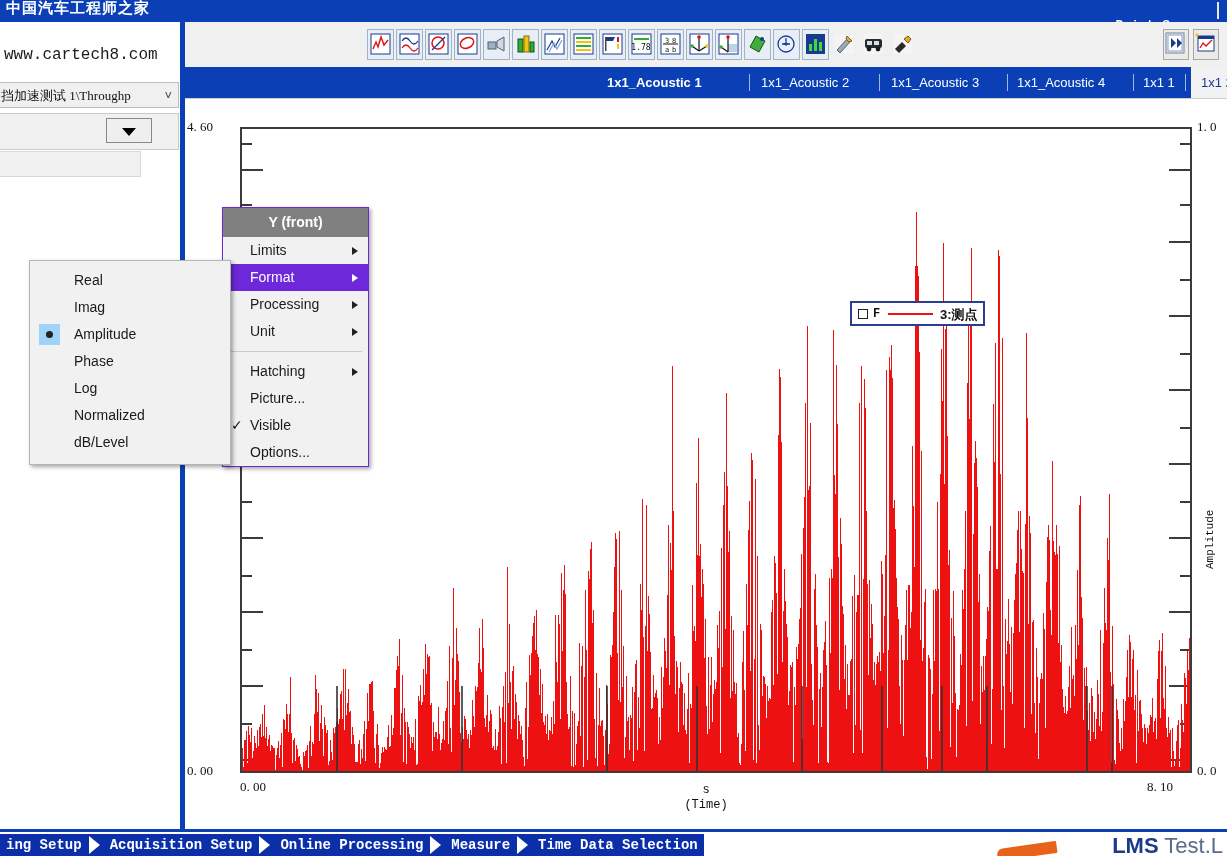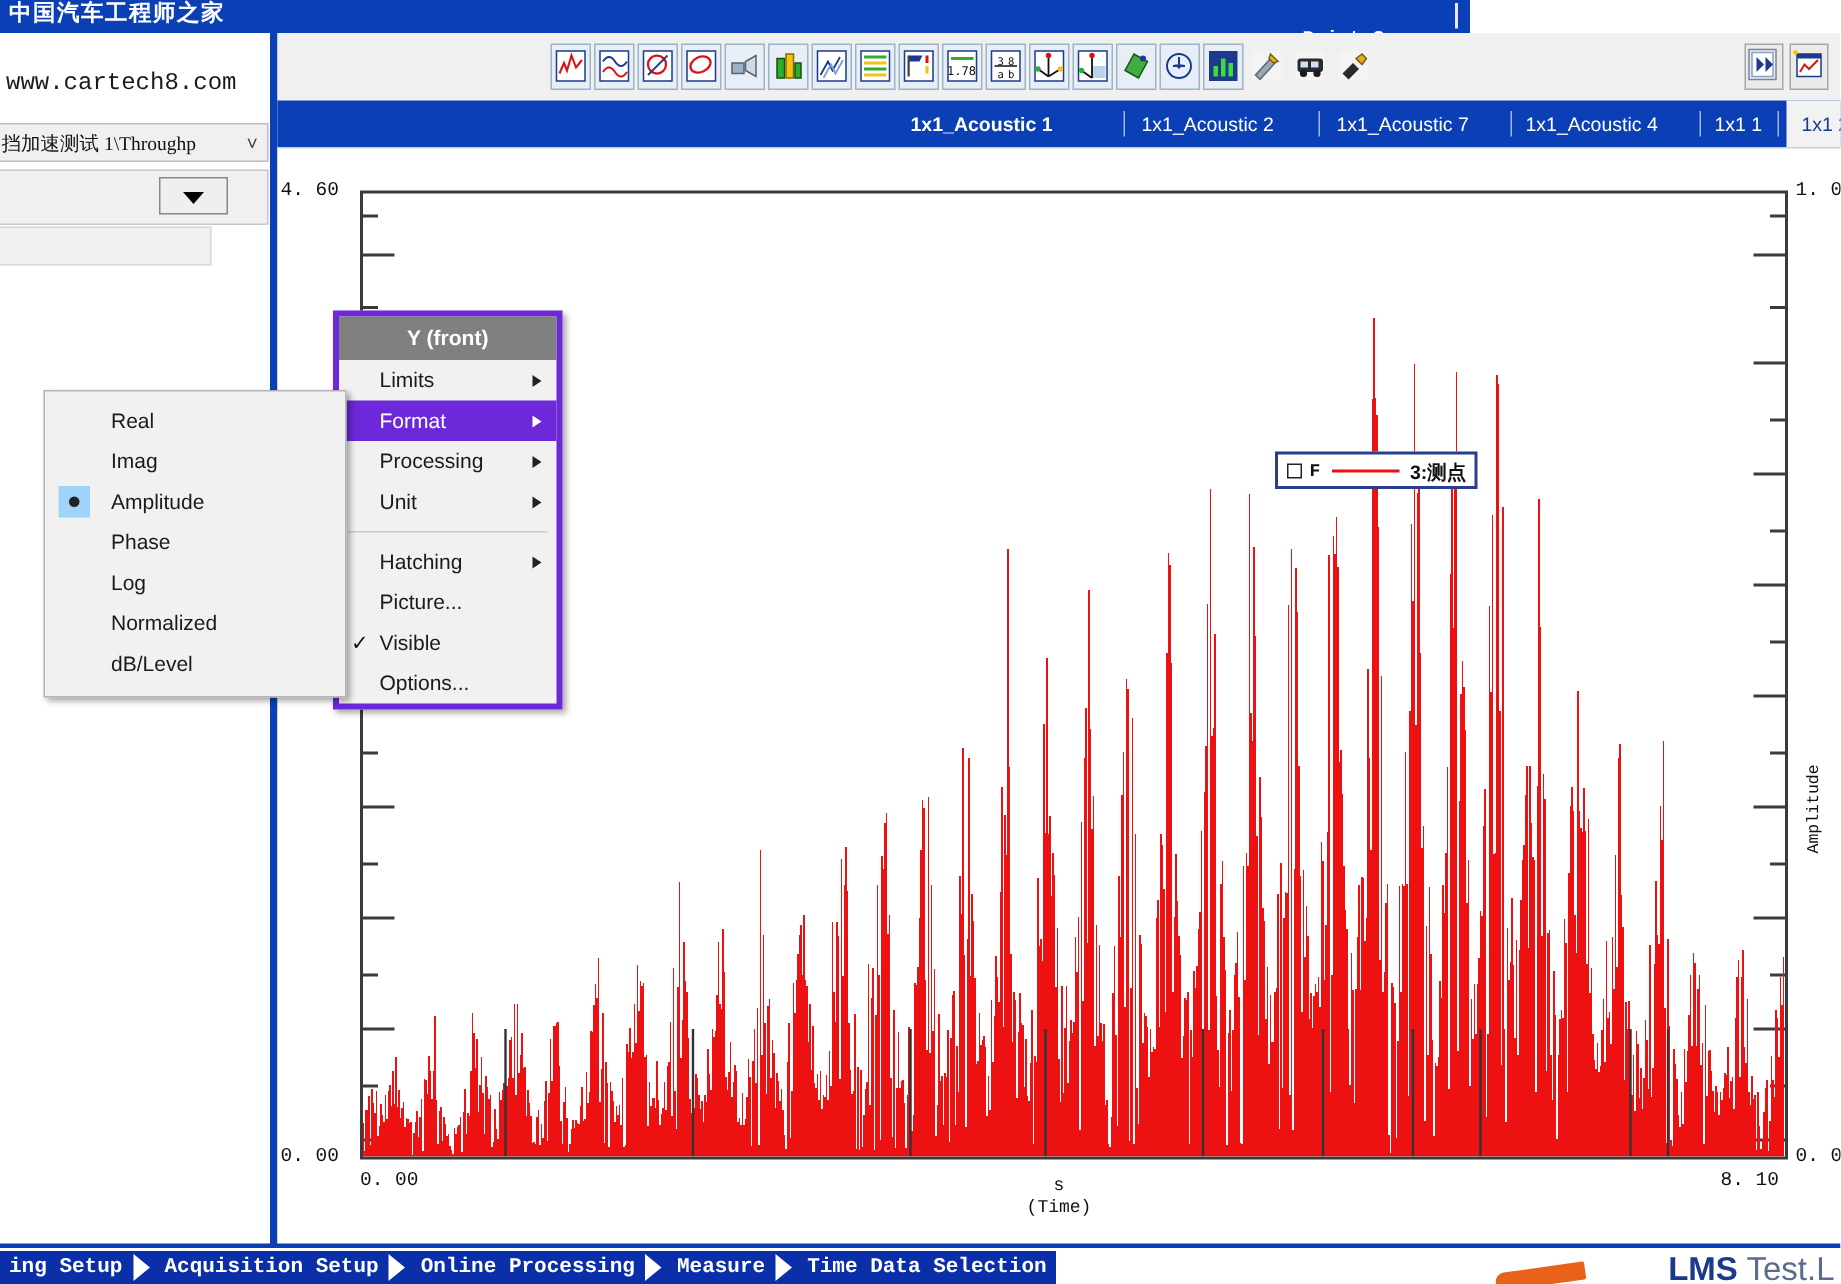--- a/index.html
+++ b/index.html
@@ -4,21 +4,21 @@
 <style>
   html,body{margin:0;padding:0;}
   body{
     width:1227px;height:856px;overflow:hidden;position:relative;
     background:#ffffff;
     font-family:"Liberation Sans", sans-serif;
     font-size:12px;color:#000;
   }
   
   #titlebar{
-    position:absolute;left:0;top:0;width:980px;height:22px;
+    position:absolute;left:0;top:0;width:1227px;height:22px;
     background:#0b3fb5;
   }
   #watermark-cn{
     position:absolute;left:6px;top:-1px;
     font-family:"Liberation Serif", serif;
     font-size:15px;font-weight:bold;color:#ffffff;
     letter-spacing:1px;white-space:nowrap;
   }
   #print-screen{
     position:absolute;right:18px;top:18px;
@@ -122,21 +122,21 @@
     position:absolute;left:55px;top:28px;width:952px;height:646px;
     border:2px solid #3b3b3b;box-sizing:border-box;background:#ffffff;
     overflow:hidden;
   }
   #wave{position:absolute;left:0;top:0;width:948px;height:642px;}
   .ytick{position:absolute;left:-1px;width:11px;height:2px;background:#3b3b3b;}
   .ytick.major{width:22px;}
   .ytickR{position:absolute;right:-1px;width:11px;height:2px;background:#3b3b3b;}
   .ytickR.major{width:22px;}
   .axlabel{
-    position:absolute;font-family:Liberation Mono, monospace;
+    position:absolute;font-family:Liberation Serif, serif;
     font-size:13px;color:#111;white-space:nowrap;
   }
   #ylab-top{left:-48px;top:-9px;}
   #ylab-bot{left:-48px;bottom:-9px;}
   #yRlab-top{right:-44px;top:-9px;}
   #yRlab-bot{right:-44px;bottom:-9px;}
   #xlab-left{left:-4px;bottom:-24px;}
   #xlab-right{right:-8px;bottom:-24px;}
   #ytitle-left{
     position:absolute;left:38px;top:340px;
@@ -169,21 +169,21 @@
   #legend .line{
     position:absolute;left:36px;top:10px;width:45px;height:2px;background:#ee1111;
   }
   #legend .nm{
     position:absolute;left:88px;top:3px;font-size:13px;font-weight:bold;color:#111;
     font-family:"Liberation Sans", sans-serif;
   }
   
   #menu-main{
     position:absolute;left:222px;top:207px;width:145px;
-    background:#f1f1f1;border:4px solid #6d28d9;
+    background:#f1f1f1;border:1px solid #6d28d9;
     box-shadow:2px 2px 4px rgba(0,0,0,.35);
     font-family:"Liberation Sans", sans-serif;
   }
   #menu-main .hdr{
     background:#808080;color:#ffffff;font-weight:bold;font-size:14px;
     text-align:center;padding:6px 0 7px 0;
   }
   #menu-main .mi{
     position:relative;height:27px;line-height:27px;padding-left:27px;
     font-size:14px;color:#1a1a1a;
@@ -469,21 +469,21 @@
       </svg>
     </div>
   </div>
 </div>
 
 <div id="tabbar">
   <div class="tab" style="left:422px;font-weight:bold;">1x1_Acoustic 1</div>
   <div class="tabsep" style="left:564px;"></div>
   <div class="tab" style="left:576px;">1x1_Acoustic 2</div>
   <div class="tabsep" style="left:694px;"></div>
-  <div class="tab" style="left:706px;">1x1_Acoustic 7</div>
+  <div class="tab" style="left:706px;">1x1_Acoustic 3</div>
   <div class="tabsep" style="left:822px;"></div>
   <div class="tab" style="left:832px;">1x1_Acoustic 4</div>
   <div class="tabsep" style="left:948px;"></div>
   <div class="tab" style="left:958px;">1x1 1</div>
   <div class="tabsep" style="left:1000px;"></div>
   <div class="tab active" style="left:1006px;padding:0 10px;">1x1 2</div>
 </div>
 
 <div id="chartwrap">
 

